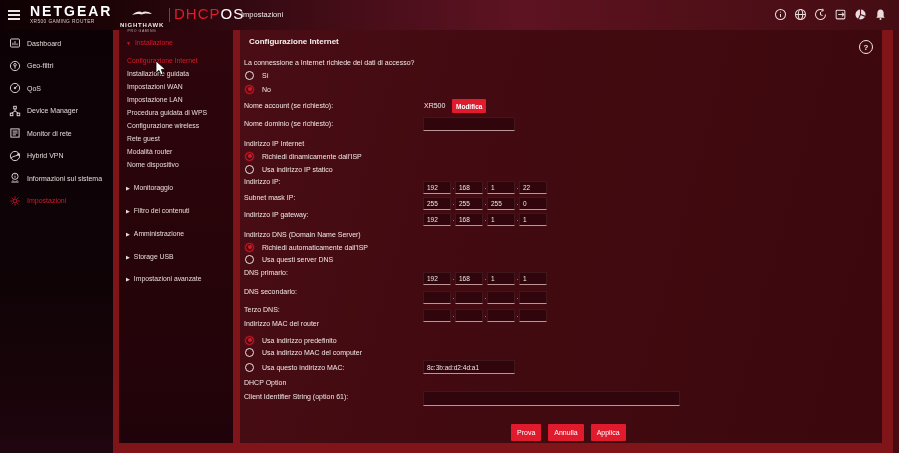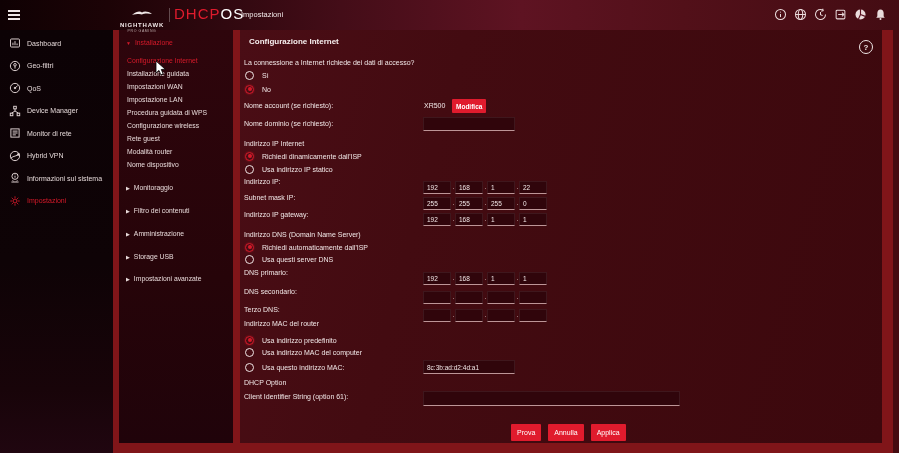--- a/index.html
+++ b/index.html
@@ -83,20 +83,24 @@
 <body>
 
 <div class="page">
 
   <header class="topbar">
     <div class="hamburger">
         <i></i>
         <i></i>
         <i></i>
       </div>
+    <div class="brand-ng">
+      <div class="ng-name">NETGEAR</div>
+      <div class="ng-sub">XR500 GAMING ROUTER</div>
+    </div>
     <div class="brand-nh">
       <svg width="22" height="7" viewBox="0 0 22 7">
         <path d="M1,5 C6,1 9,1 11,2.5 C13,1 17,1 21,4 C16,3 13,3.5 11,4.5 C9,3.5 5,4 1,5 Z" fill="#efe7e7"></path>
       </svg>
       <div class="nh-name">NIGHTHAWK</div>
       <div class="nh-sub">PRO GAMING</div>
     </div>
     <div class="tb-divider"></div>
     <div class="brand-duma">
       <span class="d">DHCP</span><span class="o">OS</span>

